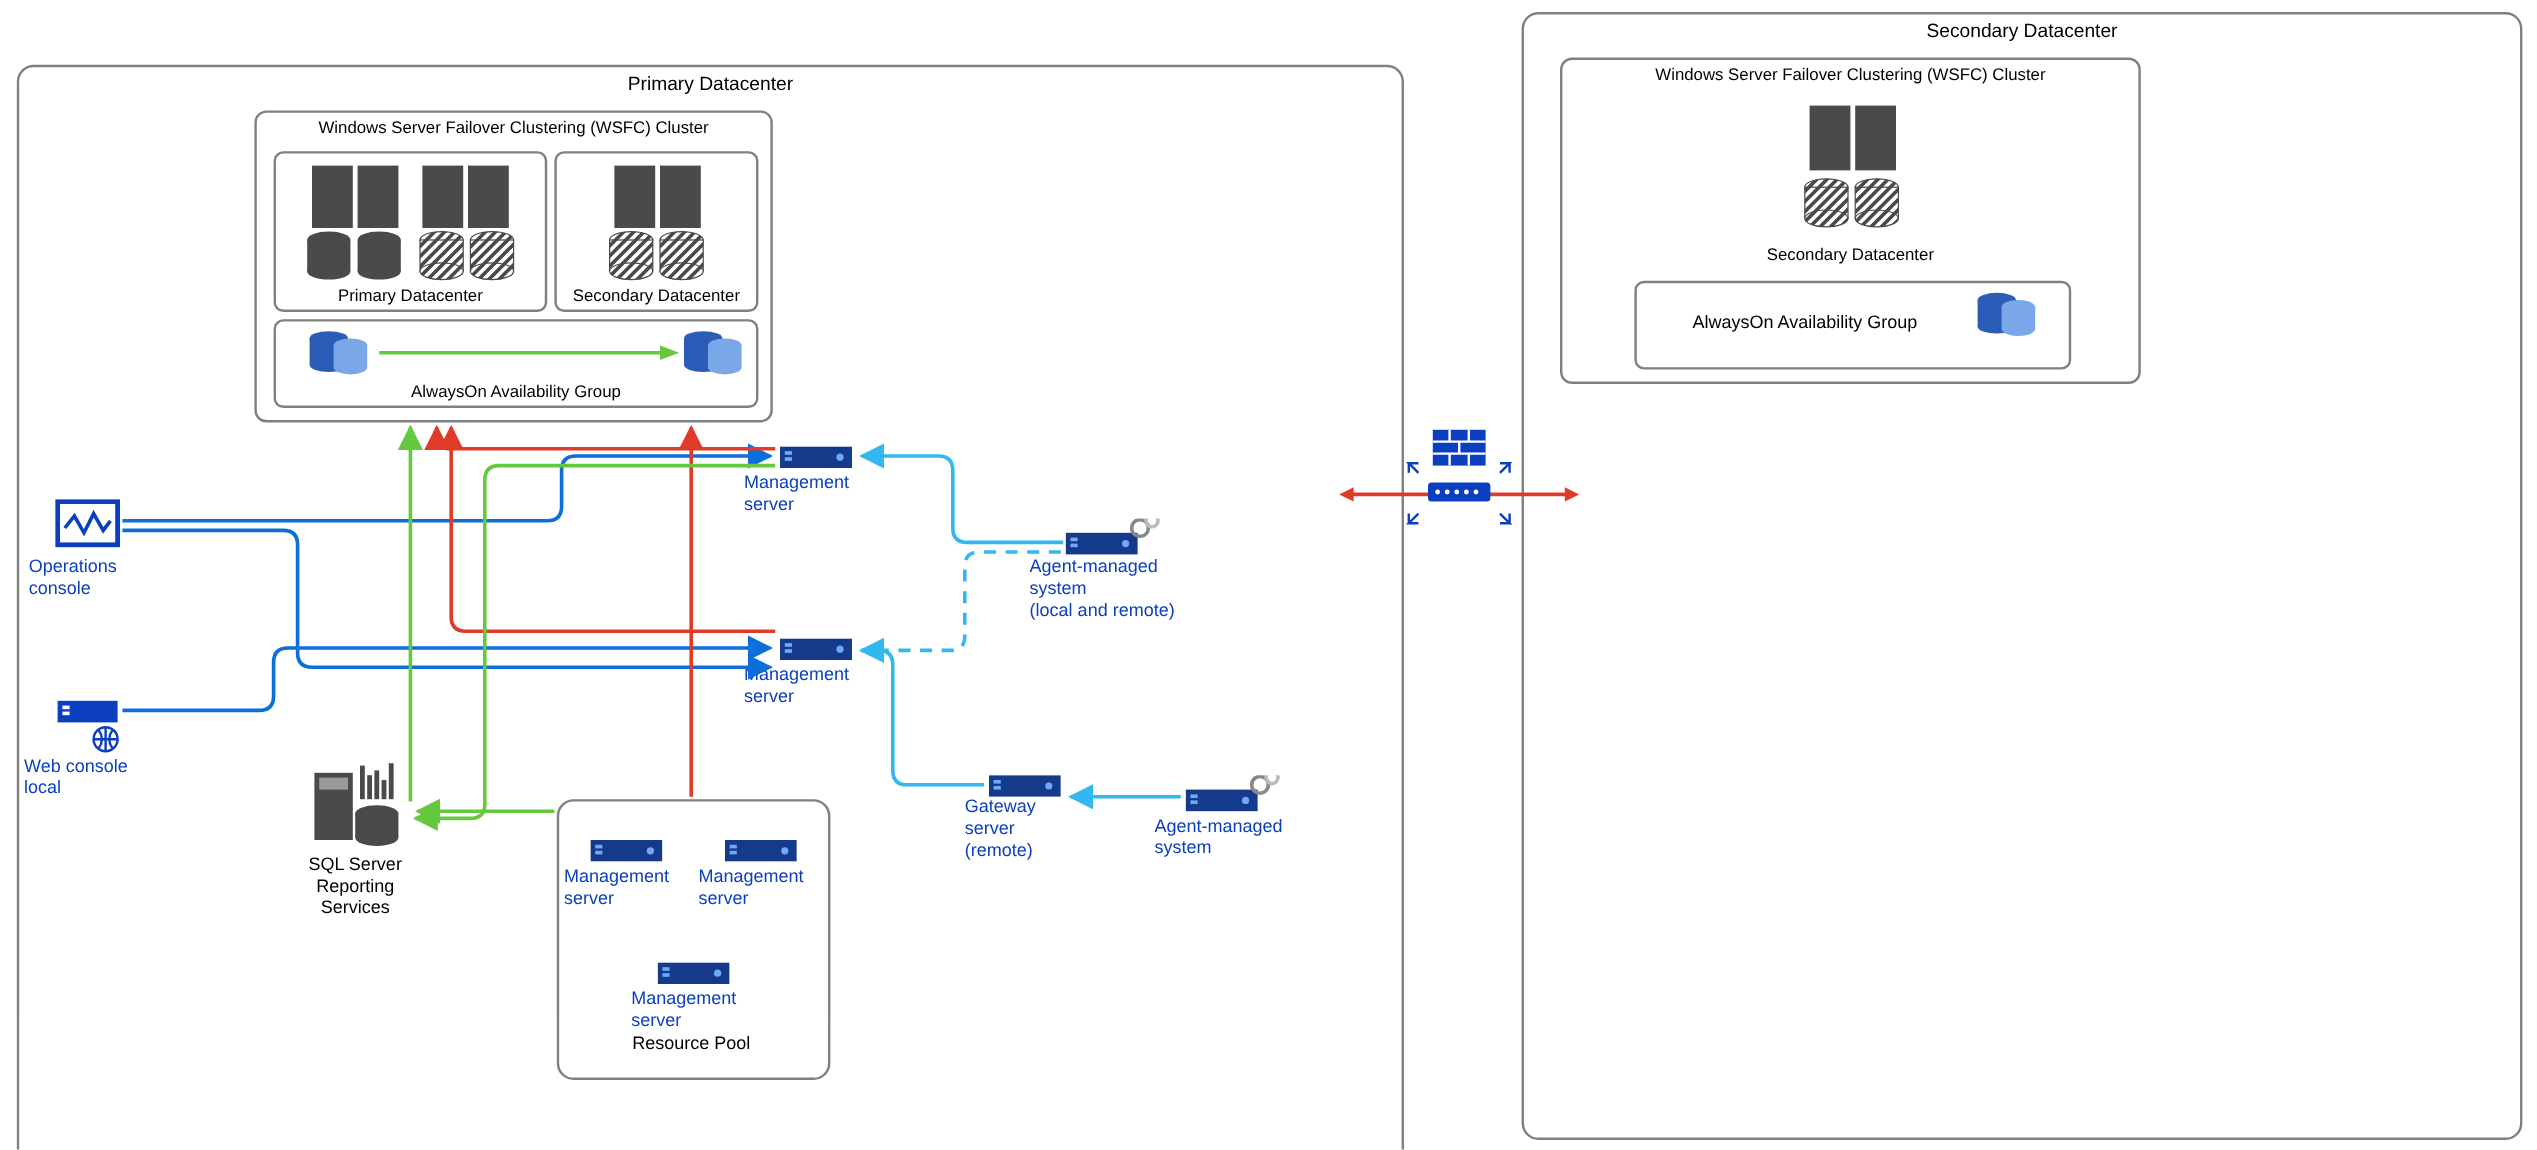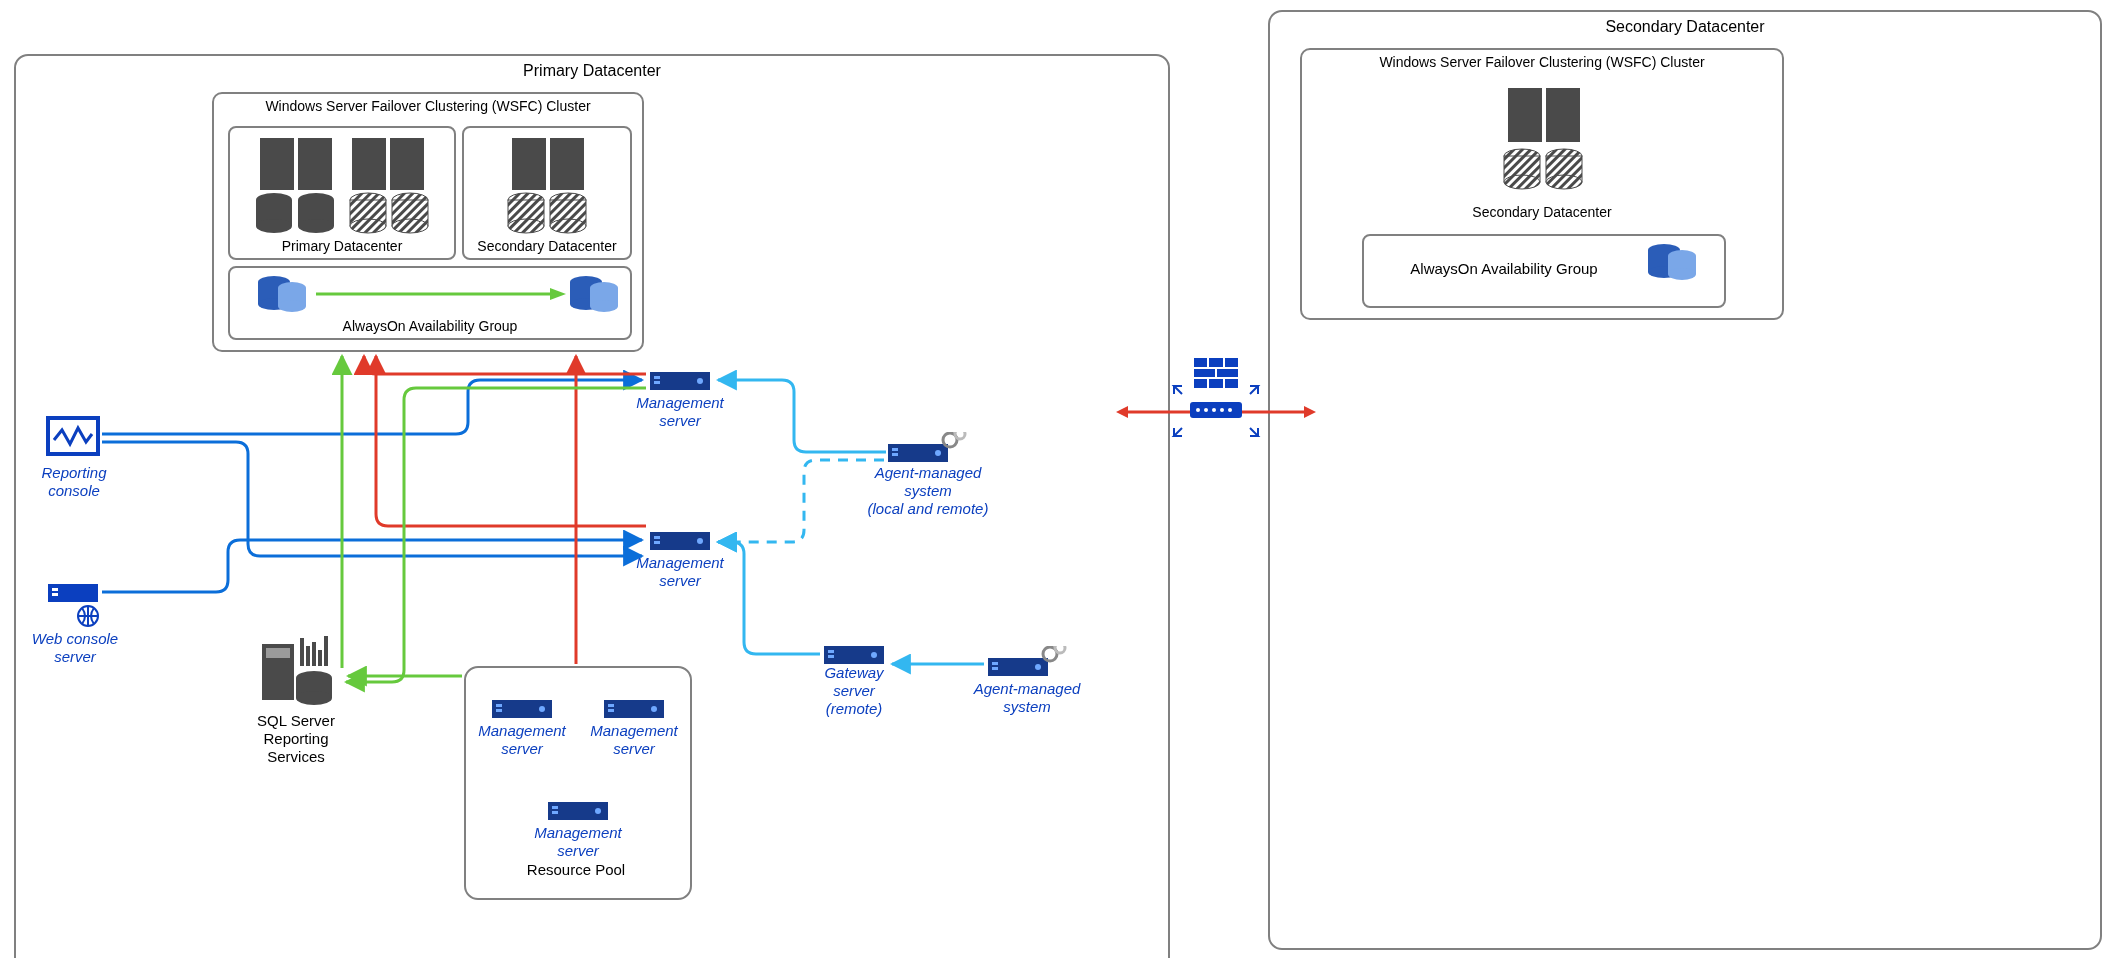--- a/index.html
+++ b/index.html
@@ -43,23 +43,21 @@
   .sub-title{
     position:absolute;
     bottom:4px;left:0;right:0;
     text-align:center;
     font-size:14px;
   }
   .blue-label{
     position:absolute;
     color:#0b3fbf;
     font-size:15px;
-    text-align:center;
     line-height:1.2;
-    font-style:italic;
   }
   .black-label{
     position:absolute;
     color:#000;
     font-size:15px;
     text-align:center;
     line-height:1.2;
   }
   svg.overlay{
     position:absolute;
@@ -142,33 +140,33 @@
         <ellipse cx="374" cy="38" rx="14" ry="6" fill="#7aa7e8"></ellipse>
       </svg>
       <div class="sub-title">AlwaysOn Availability Group</div>
     </div>
   </div>
 
   <svg class="overlay" style="left:30px;top:360px;" width="54" height="44">
     <rect x="2" y="2" width="50" height="36" fill="none" stroke="#0b3fbf" stroke-width="4"></rect>
     <polyline points="8,24 16,14 24,28 32,12 40,26 46,18" fill="none" stroke="#0b3fbf" stroke-width="3"></polyline>
   </svg>
-  <div class="blue-label" style="left:8px;top:408px;width:100px;"><span>Reporting console</span></div>
+  <div class="blue-label" style="left:8px;top:408px;width:100px;"><span>Operations console</span></div>
 
   <svg class="overlay" style="left:30px;top:526px;" width="54" height="46">
     <rect x="2" y="2" width="50" height="18" fill="#0b3fbf"></rect>
     <rect x="6" y="6" width="6" height="3" fill="#fff"></rect>
       <rect x="6" y="11" width="6" height="3" fill="#fff"></rect>
     <circle cx="42" cy="34" r="10" fill="none" stroke="#0b3fbf" stroke-width="2"></circle>
     <line x1="32" y1="34" x2="52" y2="34" stroke="#0b3fbf" stroke-width="2"></line>
     <line x1="42" y1="24" x2="42" y2="44" stroke="#0b3fbf" stroke-width="2"></line>
     <path d="M36 26 Q42 34 36 42" fill="none" stroke="#0b3fbf" stroke-width="2"></path>
     <path d="M48 26 Q42 34 48 42" fill="none" stroke="#0b3fbf" stroke-width="2"></path>
   </svg>
-  <div class="blue-label" style="left:4px;top:574px;width:110px;"><span>Web console server</span></div>
+  <div class="blue-label" style="left:4px;top:574px;width:110px;"><span>Web console local</span></div>
 
   <svg class="overlay" style="left:240px;top:574px;" width="80" height="76">
     <rect x="6" y="14" width="32" height="56" fill="#4a4a4a"></rect>
     <rect x="10" y="18" width="24" height="10" fill="#9a9a9a"></rect>
     <rect x="44" y="8" width="4" height="28" fill="#4a4a4a"></rect>
     <rect x="50" y="16" width="4" height="20" fill="#4a4a4a"></rect>
     <rect x="56" y="12" width="4" height="24" fill="#4a4a4a"></rect>
     <rect x="62" y="20" width="4" height="16" fill="#4a4a4a"></rect>
     <rect x="68" y="6" width="4" height="30" fill="#4a4a4a"></rect>
     <ellipse cx="58" cy="48" rx="18" ry="7" fill="#4a4a4a"></ellipse>

